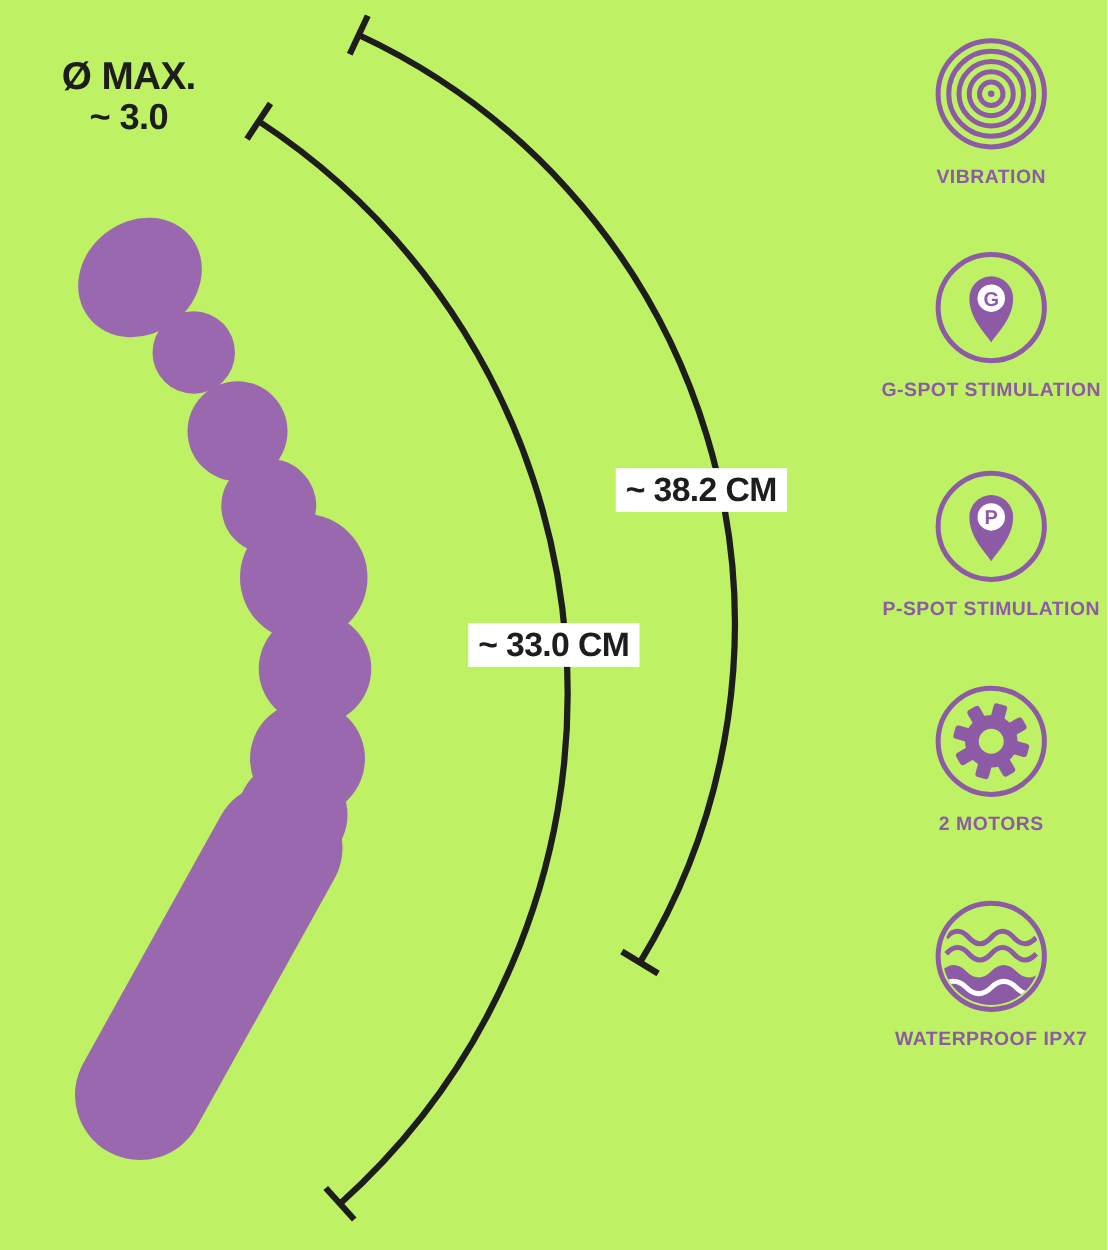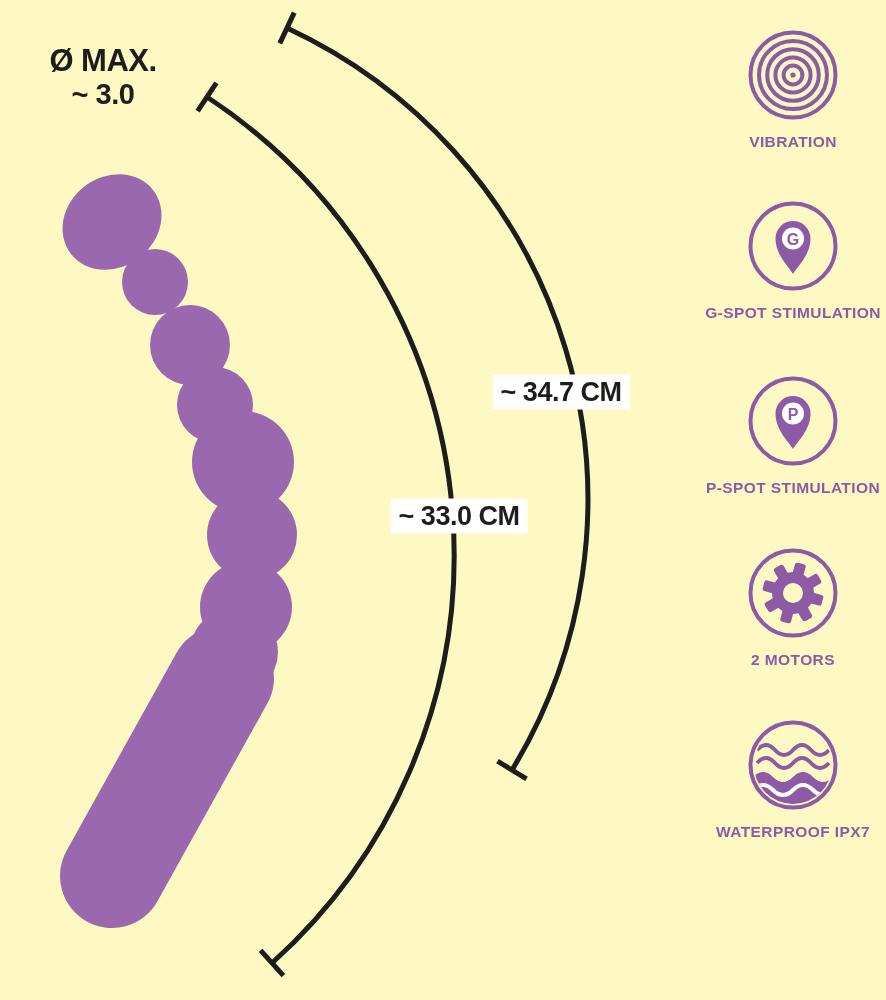--- a/index.html
+++ b/index.html
@@ -1,33 +1,33 @@
 <!DOCTYPE html>
 <html><head>
 <meta charset="utf-8">
 <style>
   html,body{margin:0;padding:0;background:#fff;}
   .stage{
-    position:relative;width:886px;height:1000px;background:#fef9c3;overflow:hidden;
+    position:relative;width:886px;height:1000px;background:#bef264;overflow:hidden;
     font-family:"Liberation Sans", sans-serif;
   }
   .scene{position:absolute;left:0;top:0;}
   .dia-label{
     position:absolute;left:36px;top:44px;width:134px;text-align:center;
     color:#1d1d1b;font-weight:bold;line-height:1.08;
   }
   .dia-label .l1{font-size:31px;letter-spacing:-0.5px;}
   .dia-label .l2{font-size:29px;letter-spacing:-0.5px;margin-top:2px;text-align:center;}
   .arc-label{
     position:absolute;transform:translate(-50%,-50%);
     background:#ffffff;color:#1d1d1b;font-weight:bold;font-size:27px;
     letter-spacing:-0.5px;padding:2px 8px;white-space:nowrap;
   }
   .arc-label-outer{left:561px;top:392px;}
-  .arc-label-inner{left:459px;top:516px;}
+  .arc-label-inner{left:443px;top:516px;}
   .feature{
     position:absolute;left:698px;width:190px;text-align:center;
   }
   .feature .icon svg{display:block;margin:0 auto;}
   .feature .flabel{
     margin-top:13px;color:#8d5ba6;font-weight:bold;font-size:15.5px;
     letter-spacing:0.4px;white-space:nowrap;
   }
   .f1{top:30px;}.f2{top:201px;}.f3{top:376px;}.f4{top:548px;}.f5{top:720px;}
   svg text{font-family:"Liberation Sans", sans-serif;}
@@ -57,21 +57,21 @@
       <line x1="197.6" y1="111.2" x2="216.4" y2="82.8"></line>
       <line x1="260.6" y1="950.4" x2="283.4" y2="975.6"></line>
     </g>
   </svg>
 
   <div class="dia-label">
     <div class="l1">Ø MAX.</div>
     <div class="l2">~ 3.0</div>
   </div>
 
-  <div class="arc-label arc-label-outer">~ 34.7 CM</div>
+  <div class="arc-label arc-label-outer">~ 38.2 CM</div>
   <div class="arc-label arc-label-inner">~ 33.0 CM</div>
 
   <div class="feature f1">
     <div class="icon">
       <svg width="90" height="90" viewBox="-45 -45 90 90">
         <g fill="none" stroke="#8d5ba6" stroke-width="4">
           <circle r="42.5"></circle>
             <circle r="34"></circle>
             <circle r="25.8"></circle>
             <circle r="17.6"></circle>

